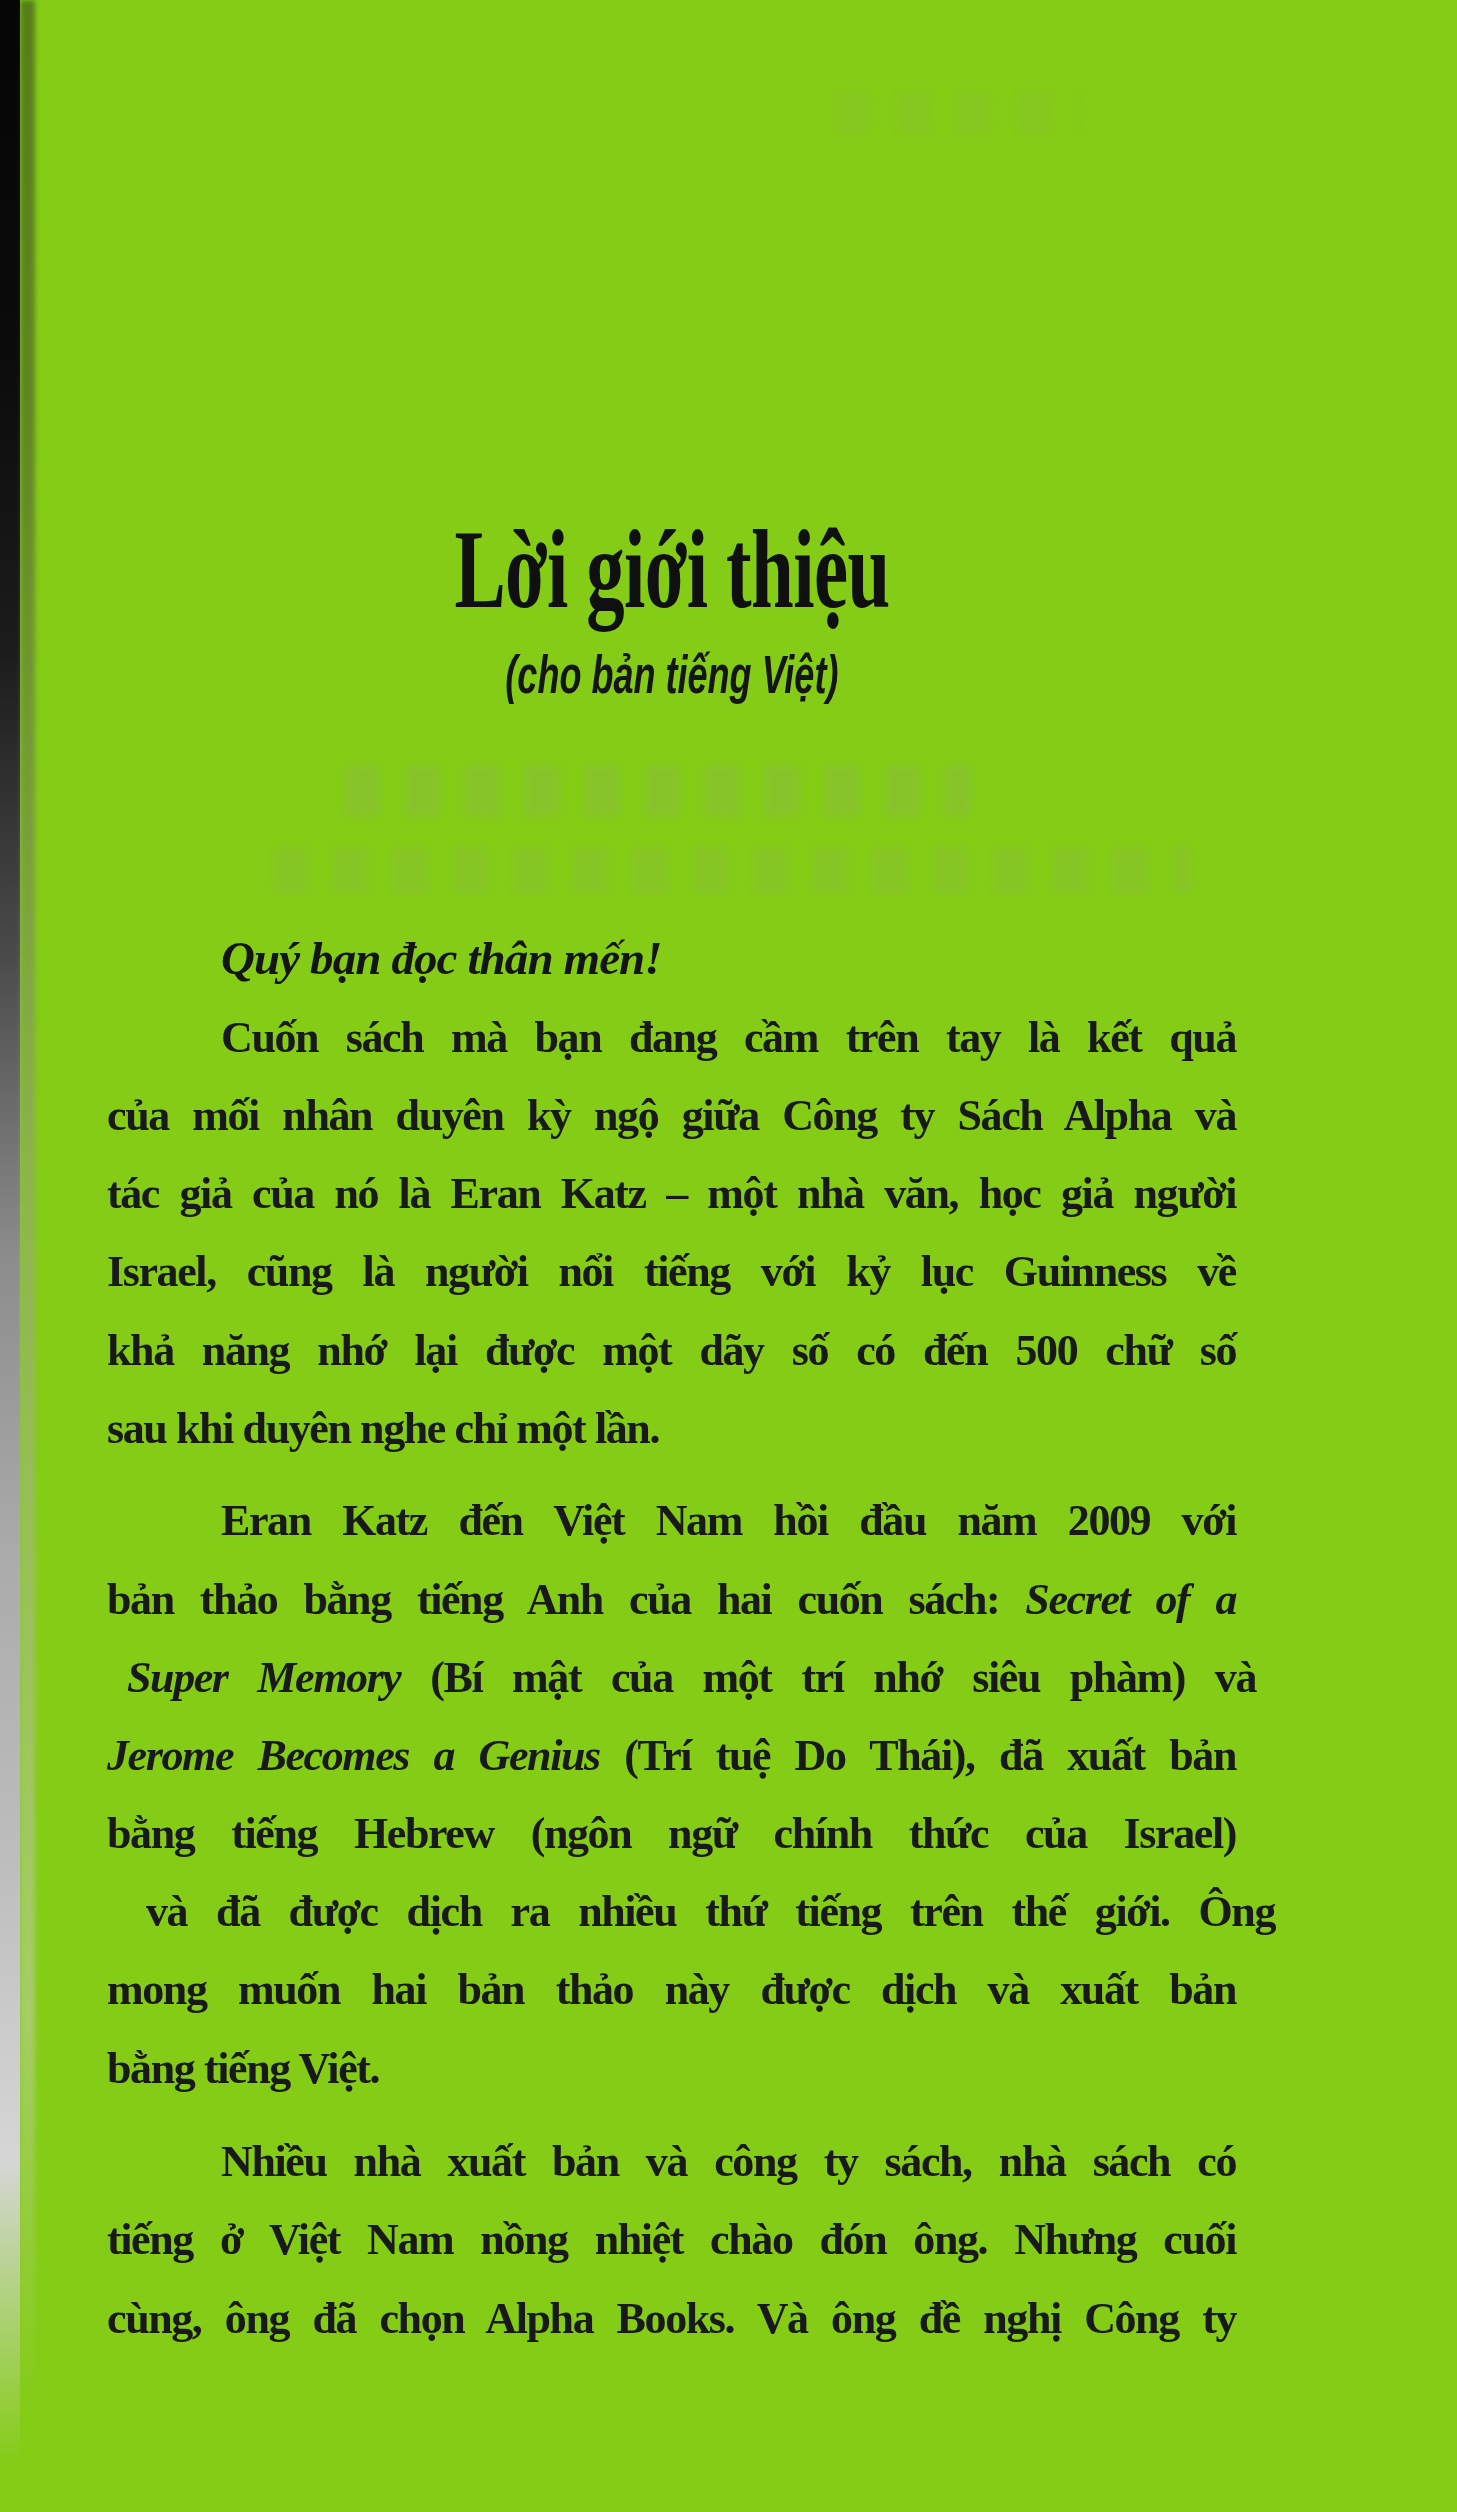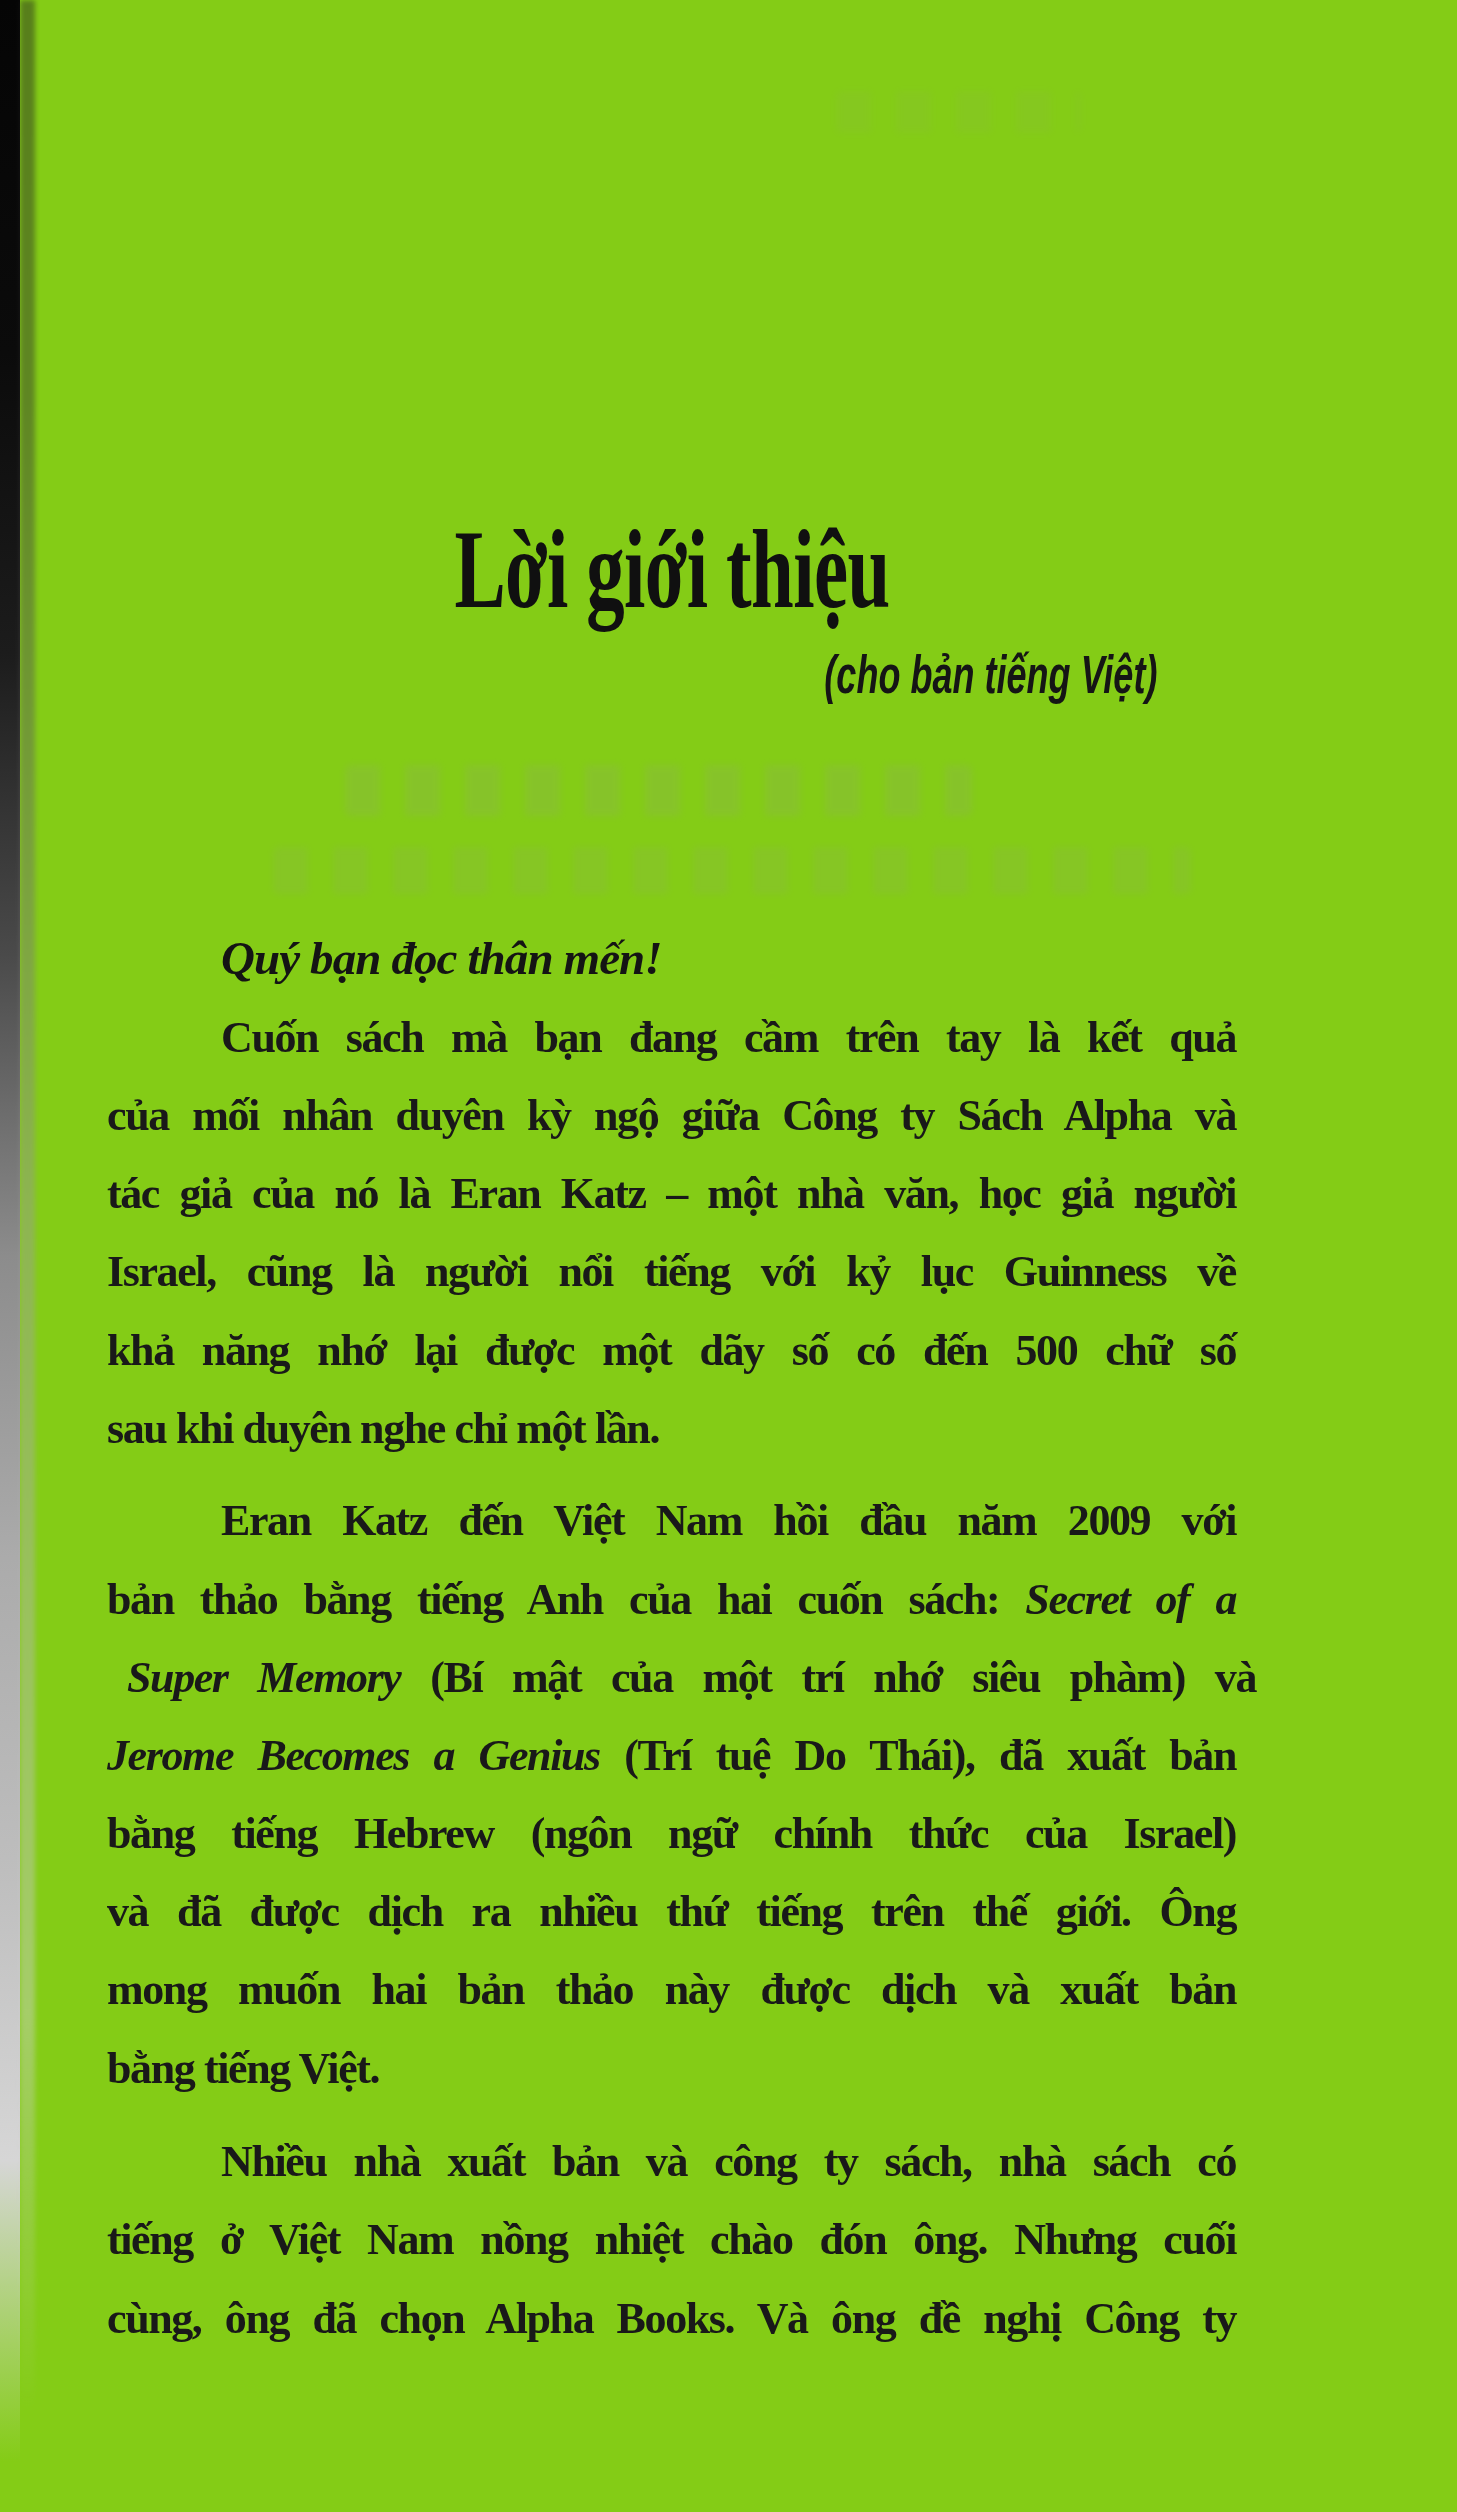--- a/index.html
+++ b/index.html
@@ -43,21 +43,21 @@
     text-align:center;line-height:155px;white-space:nowrap;
   }
   .title-text{
     display:inline-block;
     font-size:113px;font-weight:700;letter-spacing:-0.9px;
     transform:scaleX(.68);transform-origin:center;
     color:#101010;
   }
   .subtitle-wrap{
     position:absolute;left:107px;top:634px;width:1129px;height:82px;
-    text-align:right;line-height:82px;white-space:nowrap;
+    text-align:center;line-height:82px;white-space:nowrap;
   }
   .subtitle-text{
     display:inline-block;
     font-family:"Liberation Sans","DejaVu Sans",sans-serif;
     font-style:italic;font-weight:700;font-size:53px;
     transform:scaleX(.68);transform-origin:center;
     color:#151515;
   }
 
   .body-text{position:absolute;left:0;top:0;width:1458px;height:2512px;}
@@ -101,21 +101,21 @@
       <div class="line justify" style="top: 1077px;"><span>của mối nhân duyên kỳ ngộ giữa Công ty Sách Alpha và</span></div>
       <div class="line justify" style="top: 1155px;"><span>tác giả của nó là Eran Katz – một nhà văn, học giả người</span></div>
       <div class="line justify" style="top: 1233px;"><span>Israel, cũng là người nổi tiếng với kỷ lục Guinness về</span></div>
       <div class="line justify" style="top: 1312px;"><span>khả năng nhớ lại được một dãy số có đến 500 chữ số</span></div>
       <div class="line plain" style="top: 1390px;"><span>sau khi duyên nghe chỉ một lần.</span></div>
       <div class="line justify indent" style="top: 1482px;"><span>Eran Katz đến Việt Nam hồi đầu năm 2009 với</span></div>
       <div class="line justify" style="top: 1561px;"><span>bản thảo bằng tiếng Anh của hai cuốn sách: </span><span class="it">Secret of a</span></div>
       <div class="line justify" style="top: 1639px; margin-left: 20px;"><span class="it">Super Memory</span><span> (Bí mật của một trí nhớ siêu phàm) và</span></div>
       <div class="line justify" style="top: 1717px;"><span class="it">Jerome Becomes a Genius</span><span> (Trí tuệ Do Thái), đã xuất bản</span></div>
       <div class="line justify" style="top: 1795px;"><span>bằng tiếng Hebrew (ngôn ngữ chính thức của Israel)</span></div>
-      <div class="line justify" style="top: 1873px;"><span>và đã được dịch ra nhiều thứ tiếng trên thế giới. Ông</span></div>
+      <div class="line justify" style="top: 1873px; margin-left: 39px;"><span>và đã được dịch ra nhiều thứ tiếng trên thế giới. Ông</span></div>
       <div class="line justify" style="top: 1951px;"><span>mong muốn hai bản thảo này được dịch và xuất bản</span></div>
       <div class="line plain" style="top: 2030px;"><span>bằng tiếng Việt.</span></div>
       <div class="line justify indent" style="top: 2123px;"><span>Nhiều nhà xuất bản và công ty sách, nhà sách có</span></div>
       <div class="line justify" style="top: 2201px;"><span>tiếng ở Việt Nam nồng nhiệt chào đón ông. Nhưng cuối</span></div>
       <div class="line justify" style="top: 2280px;"><span>cùng, ông đã chọn Alpha Books. Và ông đề nghị Công ty</span></div>
     </div>
 
 </div>
 
 

